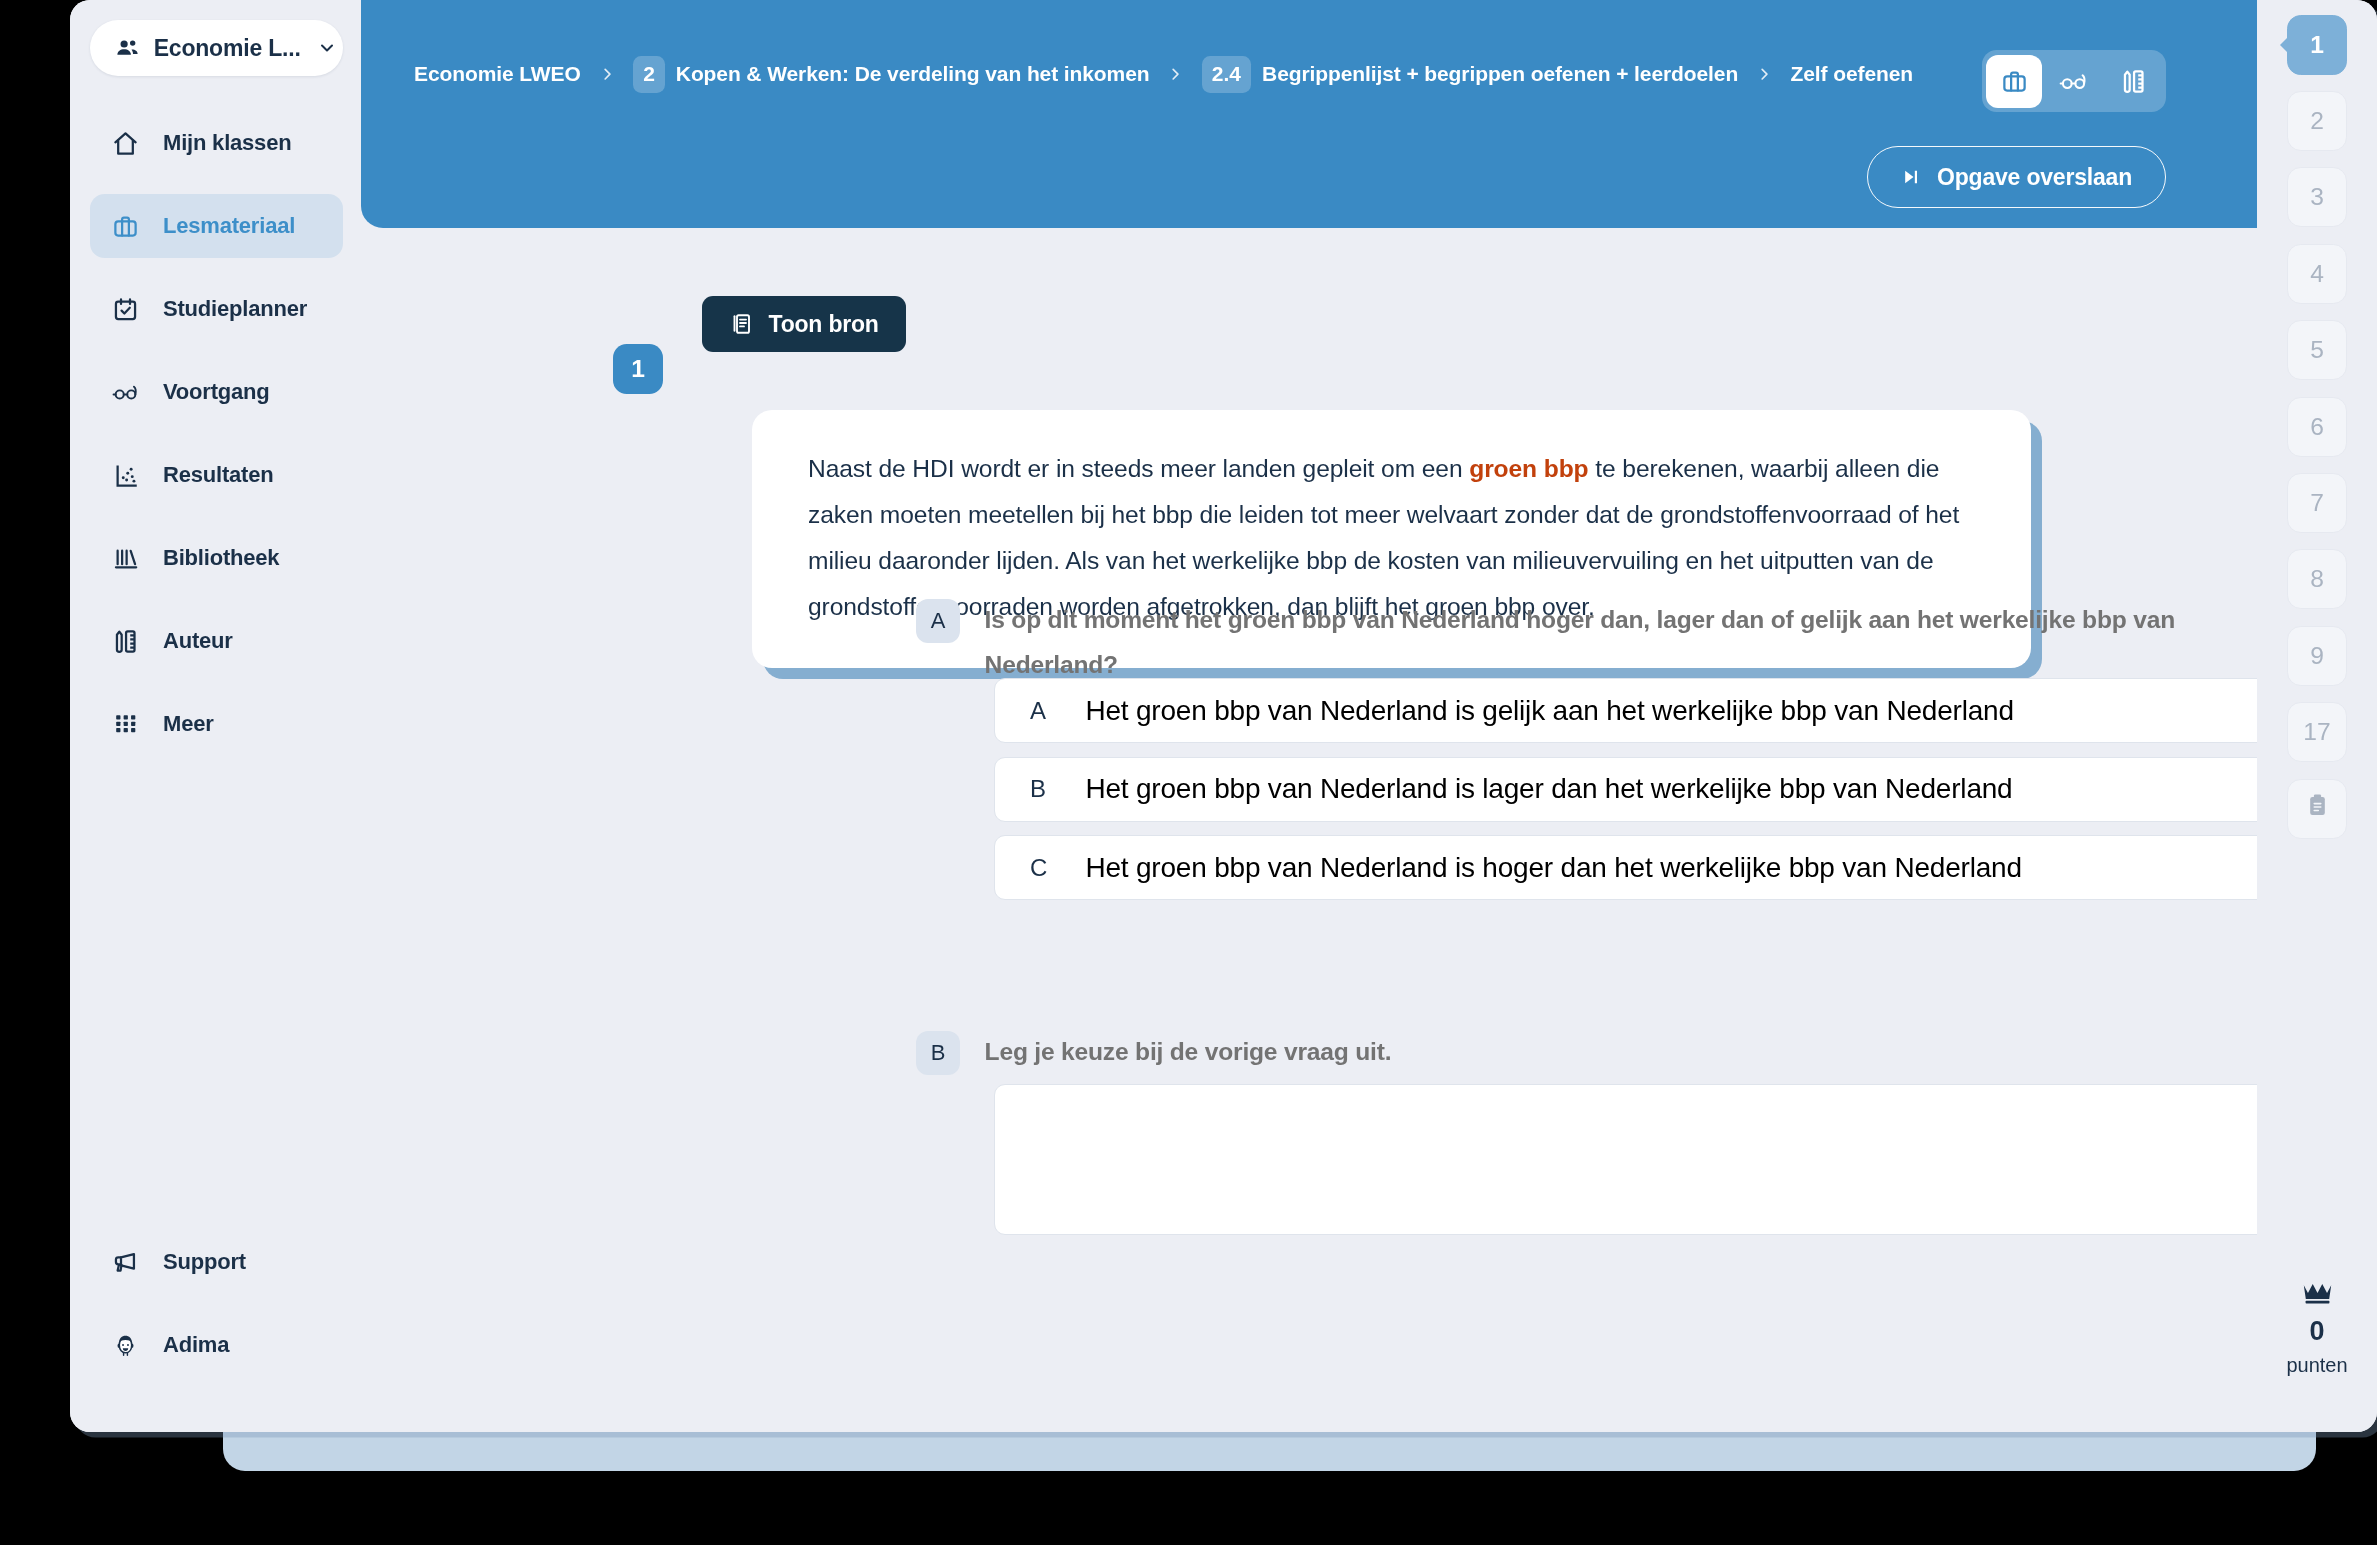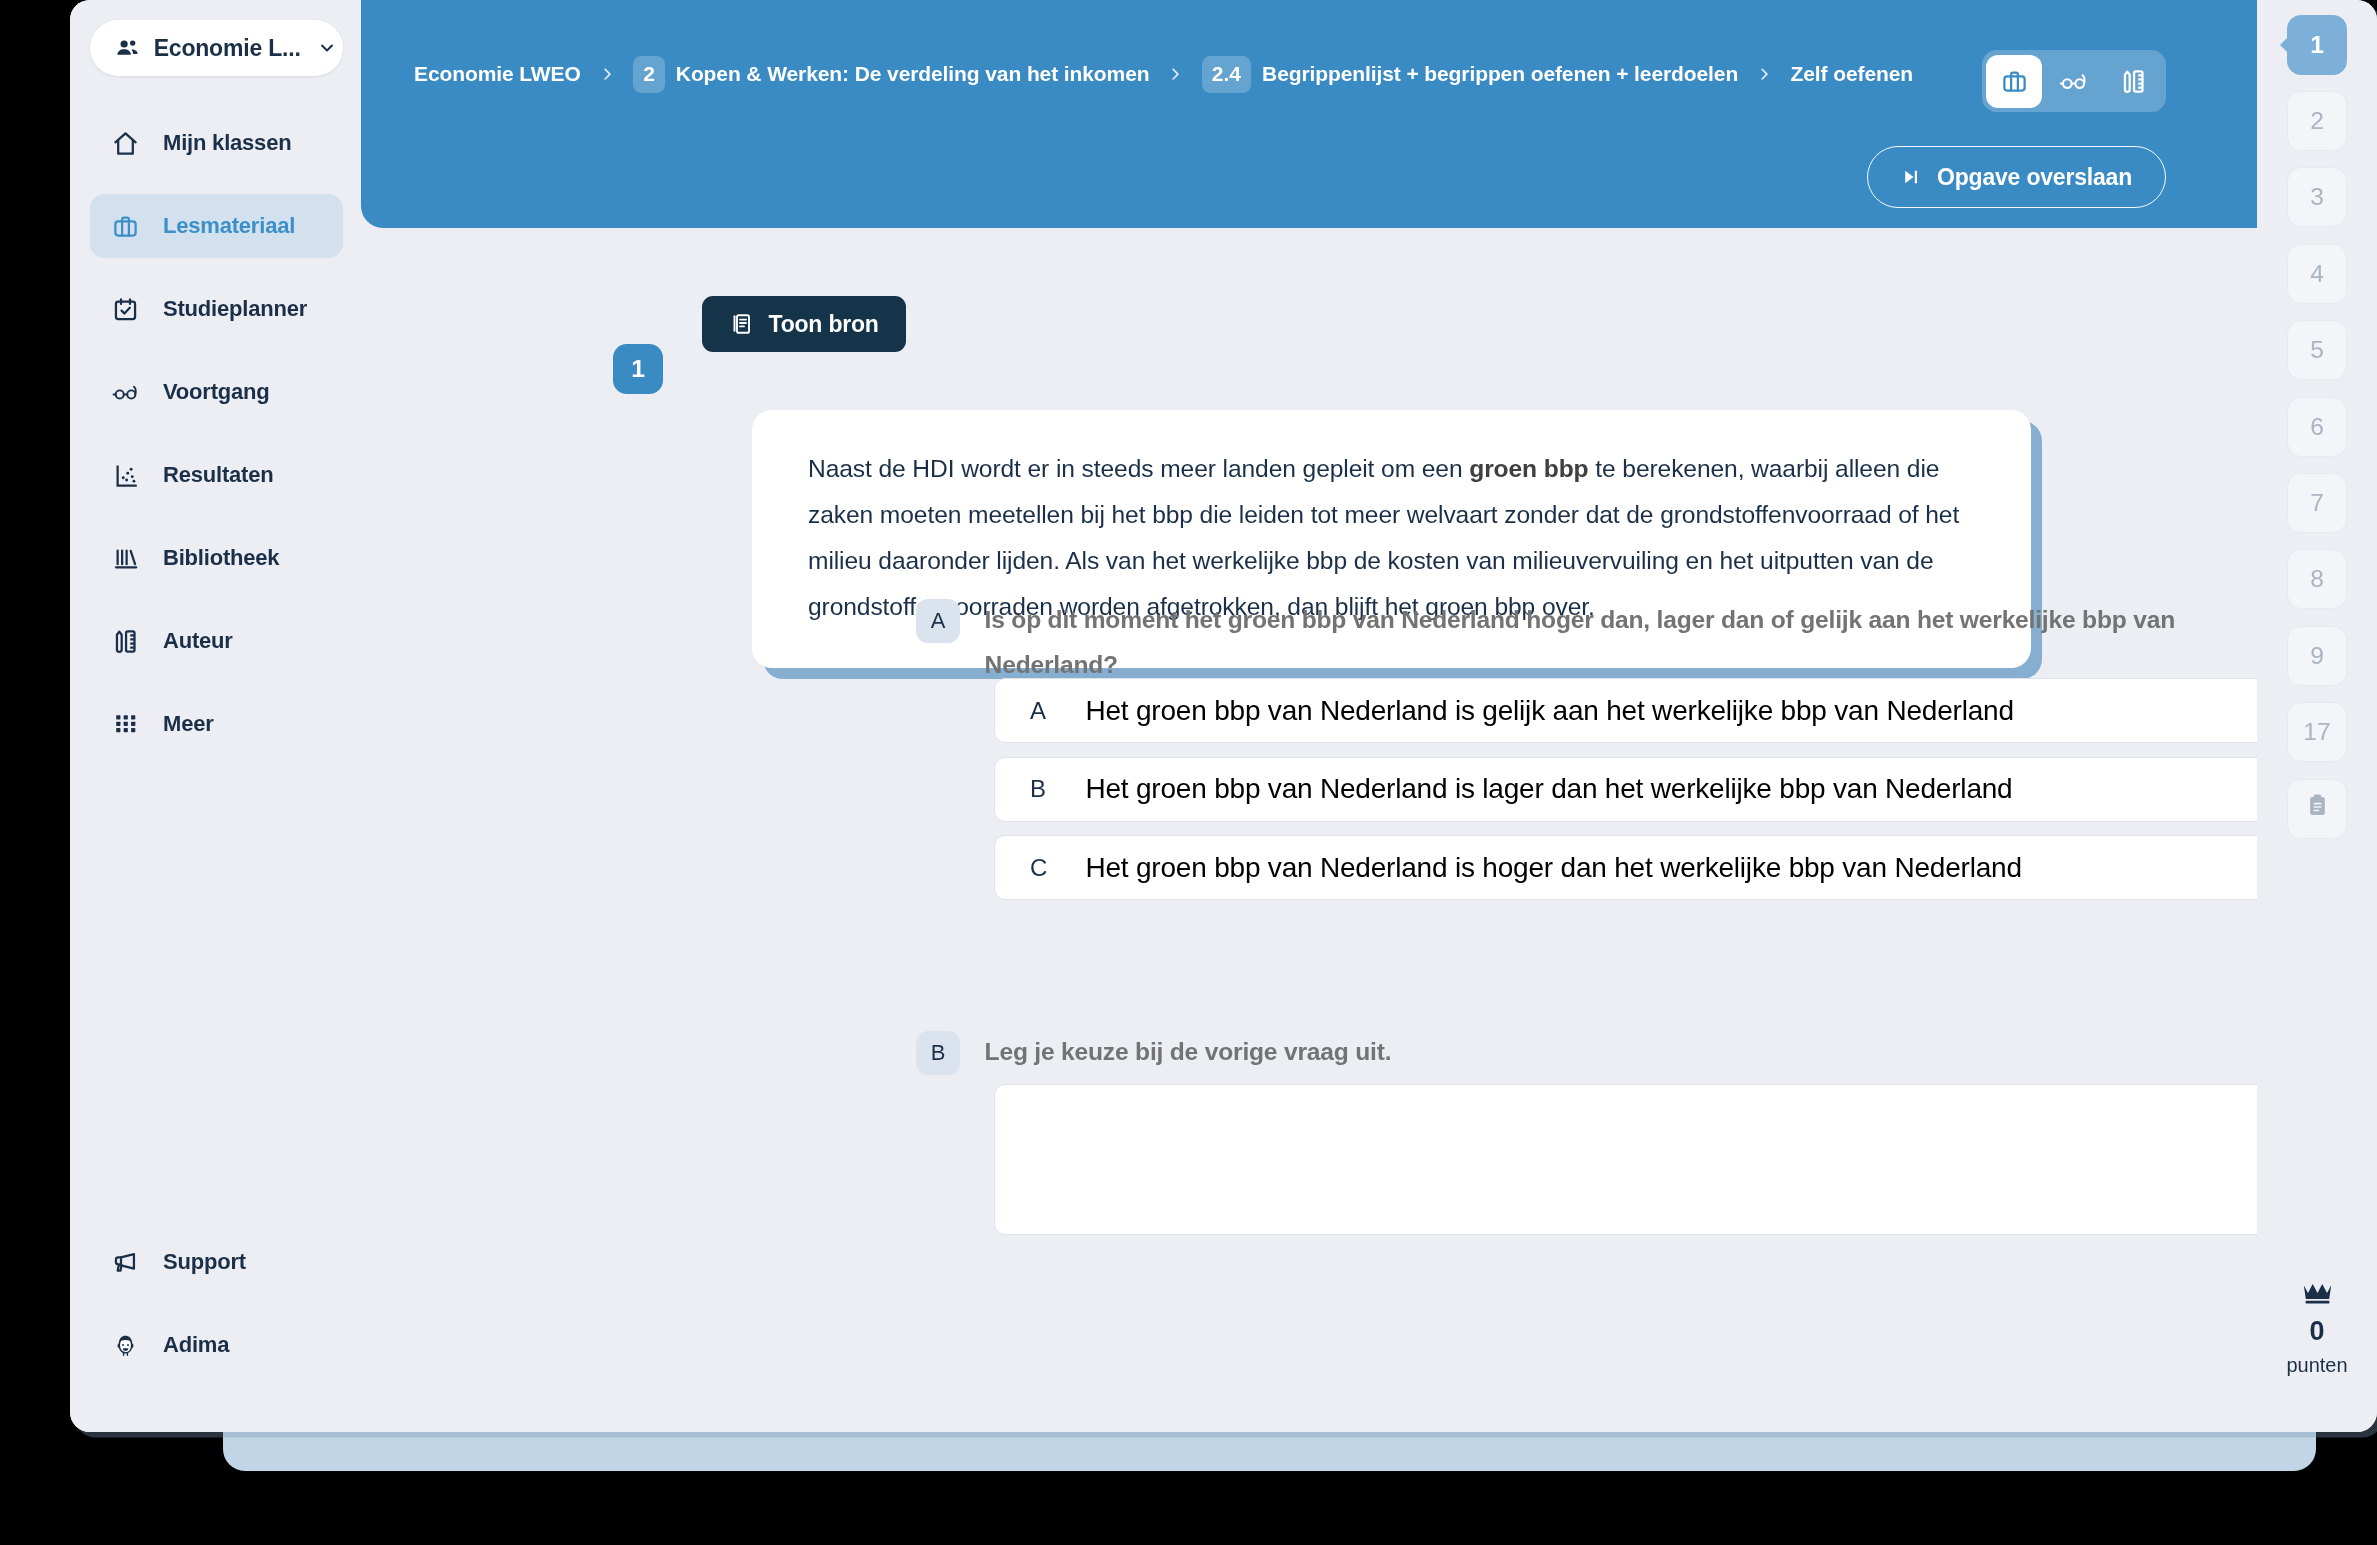--- a/index.html
+++ b/index.html
@@ -228,21 +228,21 @@
     background: #ffffff;
     border-radius: 20px;
     box-shadow: 11px 11px 0 #85aed0;
   }
   .source-card p {
     font-size: 24.6px;
     line-height: 46px;
     color: #1b3048;
     letter-spacing: -0.1px;
   }
-  .hl { color: #404040; font-weight: 700; }
+  .hl { color: #c2410c; font-weight: 700; }
 
   .q-row {
     position: absolute;
     display: flex;
     gap: 24.6px;
   }
   .q-letter {
     width: 44px; height: 44px;
     min-width: 44px;
     border-radius: 12px;

